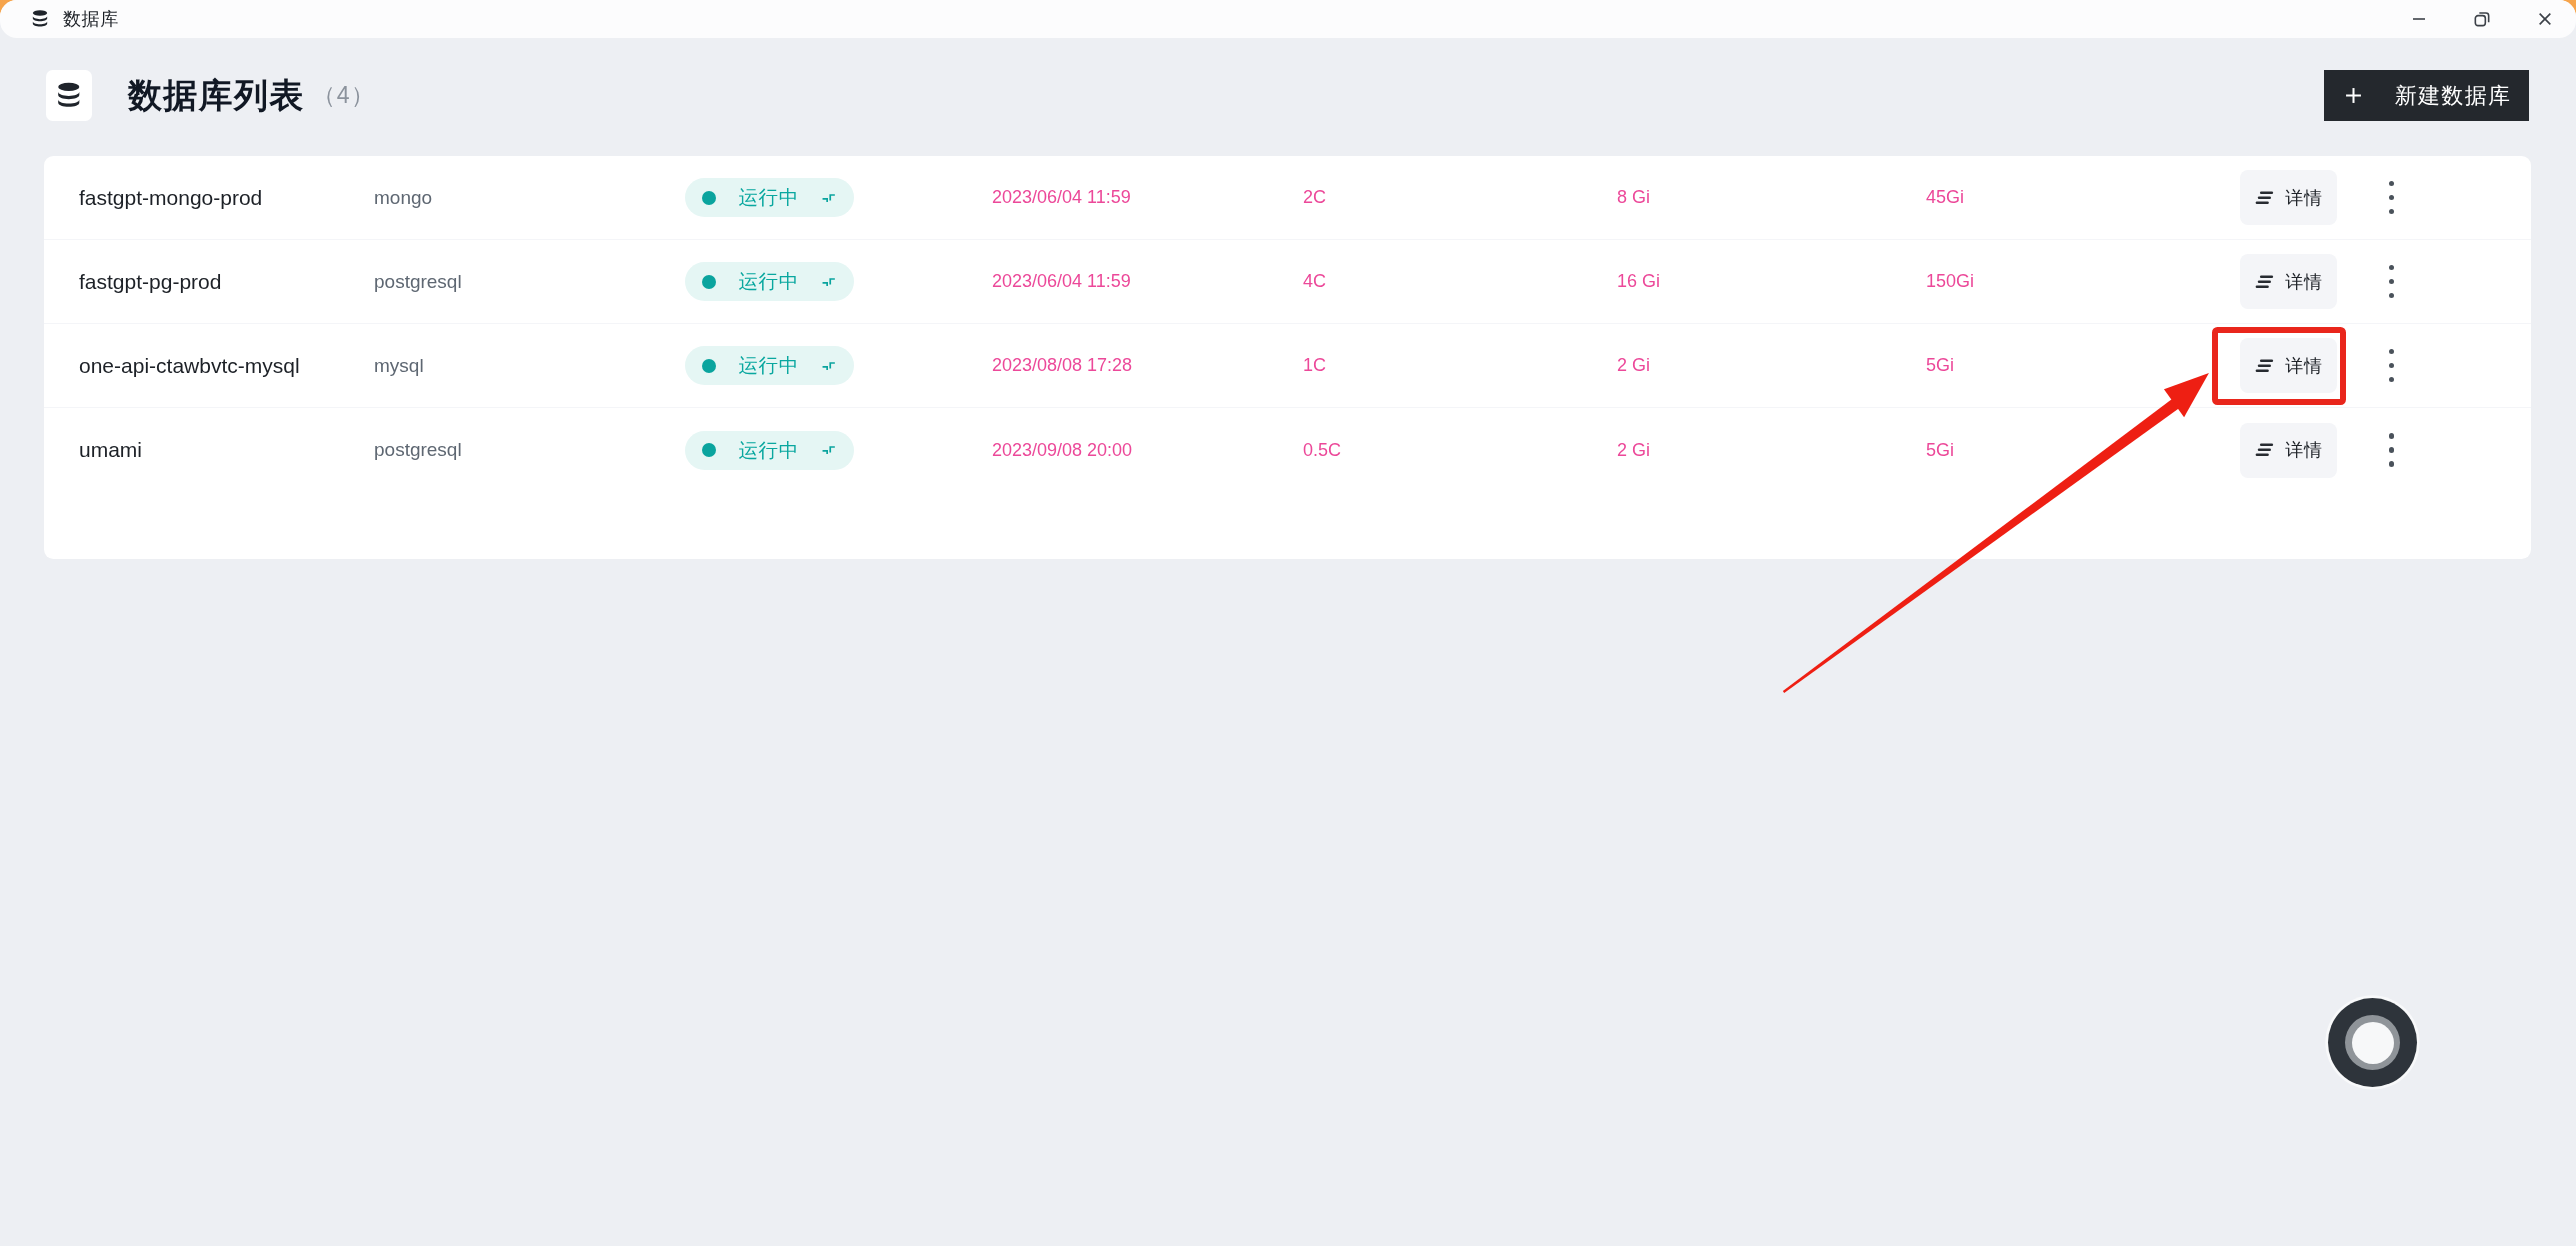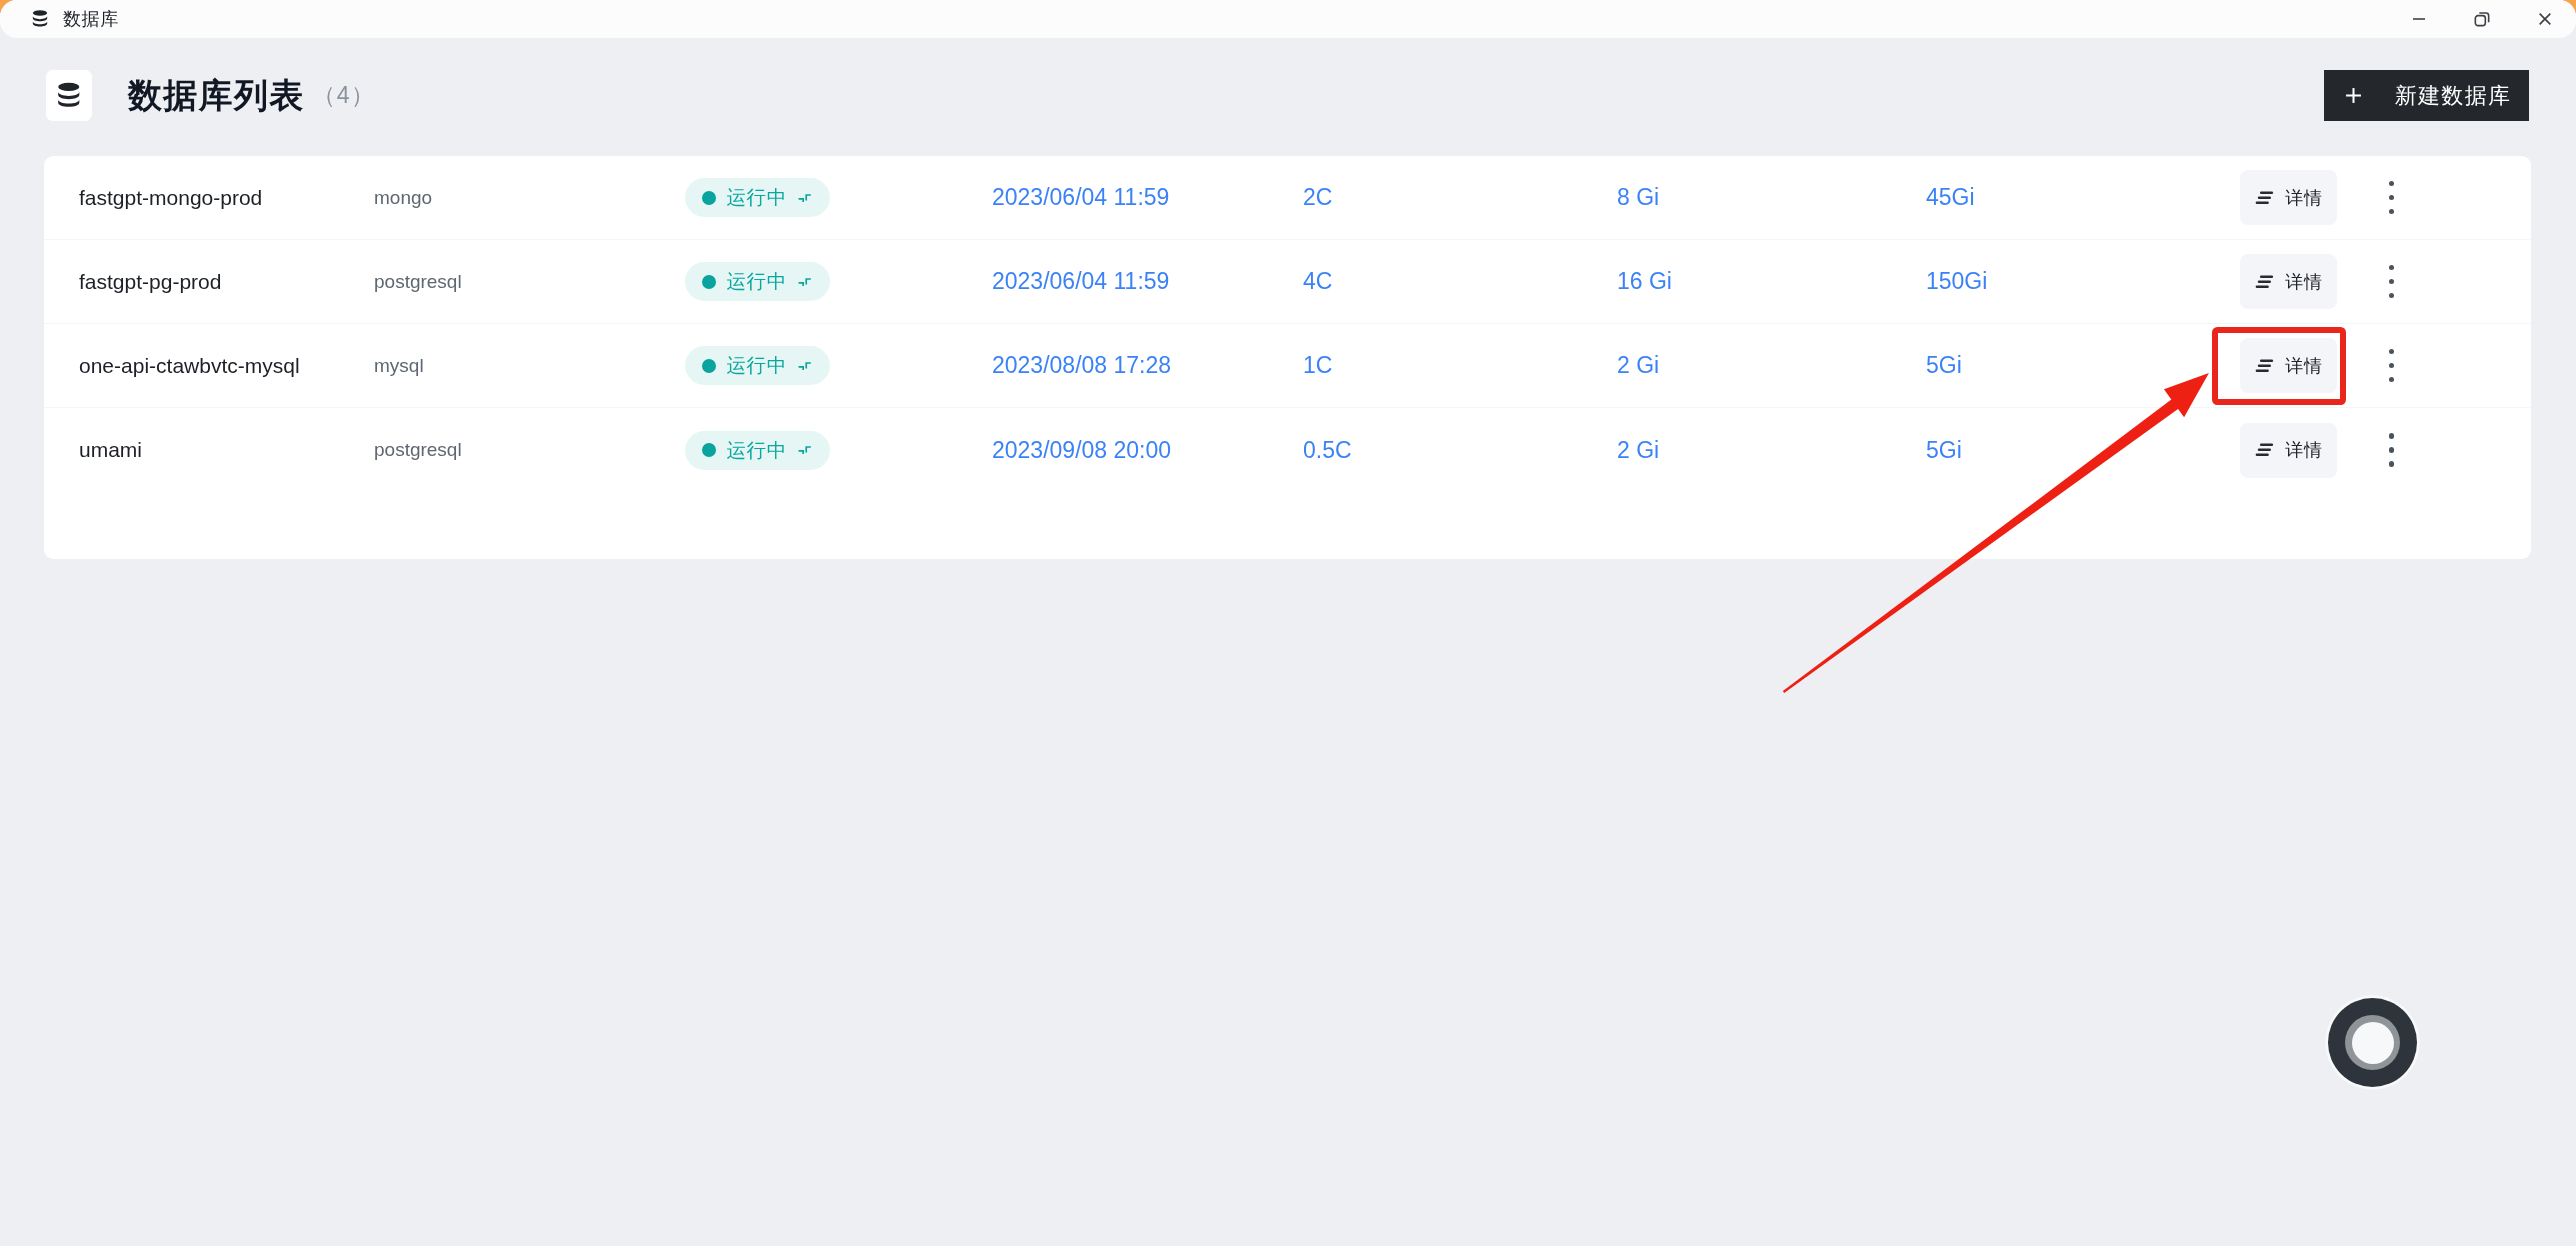--- a/index.html
+++ b/index.html
@@ -34,23 +34,23 @@
   .new-db-btn svg { width:23px; height:23px; }
 
   
   .card { position:absolute; left:44px; top:156px; width:2487px; height:403px; background:#ffffff; border-radius:9.4px; overflow:hidden; }
   .grid-row { display:grid; grid-template-columns:295px 311px 307px 311px 314px 309px 314px 1fr; align-items:center; padding-left:35px; }
   .thead { height:67px; border-bottom:1.3px solid #edeff3; color:#5e6772; font-size:20px; letter-spacing:0.7px; }
   .trow { height:84px; border-bottom:1.3px solid #f4f5f8; }
   .trow:last-child { border-bottom:none; }
   .cell-name { font-size:21px; color:#1d2127; font-weight:500; }
   .cell-type { font-size:19px; color:#5e6772; }
-  .cell-time, .cell-metric { font-size:23px; color:#3b82f6; }
-
-  .status-badge { display:inline-flex; align-items:center; gap:10px; height:39px; padding:0 17.4px; background:#e5f6f4; border-radius:20px; }
+  .cell-time, .cell-metric { font-size:18px; color:#ec4899; }
+
+  .status-badge { display:inline-flex; align-items:center; gap:22px; height:39px; padding:0 17.4px; background:#e5f6f4; border-radius:20px; }
   .status-dot { width:14px; height:14px; border-radius:50%; background:#0aa49e; }
   .status-text { font-size:19.5px; color:#09a79f; font-weight:500; letter-spacing:0.7px; }
   .status-icon { width:15.4px; height:15.4px; display:flex; }
   .cell-status { display:flex; }
 
   .cell-actions { display:flex; align-items:center; }
   .detail-btn-wrap { position:relative; display:inline-flex; }
   .detail-btn { width:97px; height:55px; background:#f4f5f8; border-radius:8px; display:inline-flex; align-items:center; justify-content:center; gap:9.4px; font-size:18px; color:#20242a; font-weight:500; cursor:pointer; letter-spacing:0.7px; }
   .detail-btn svg { width:21.5px; height:21.5px; }
   .kebab { margin-left:40px; width:29.5px; height:55px; display:flex; flex-direction:column; align-items:center; justify-content:center; gap:8.7px; cursor:pointer; }

